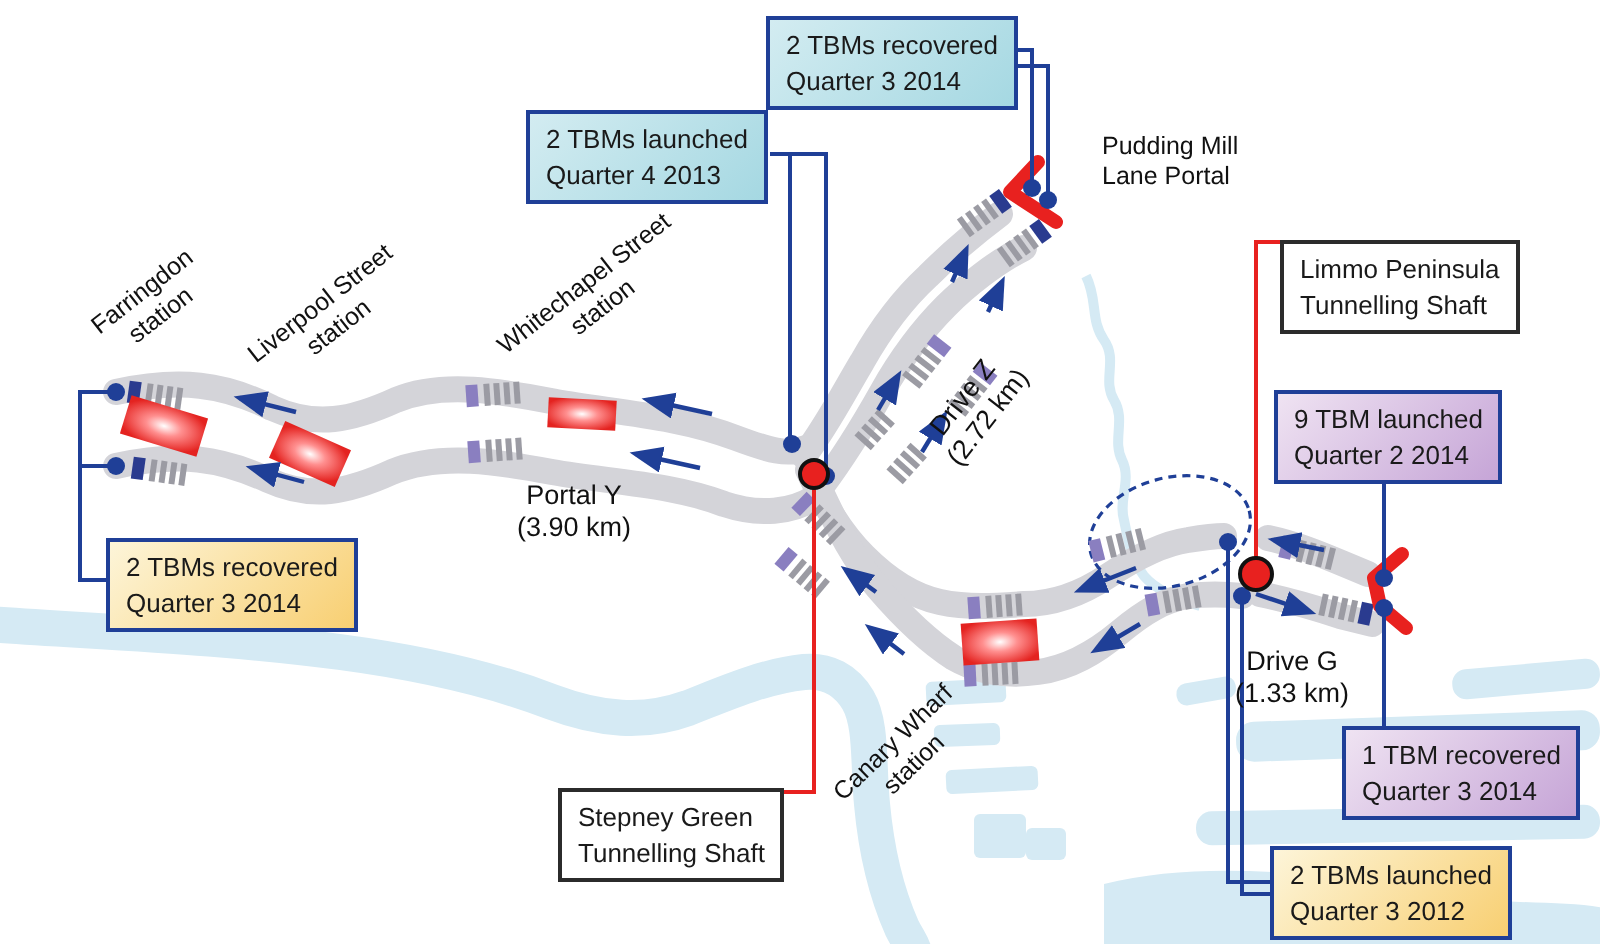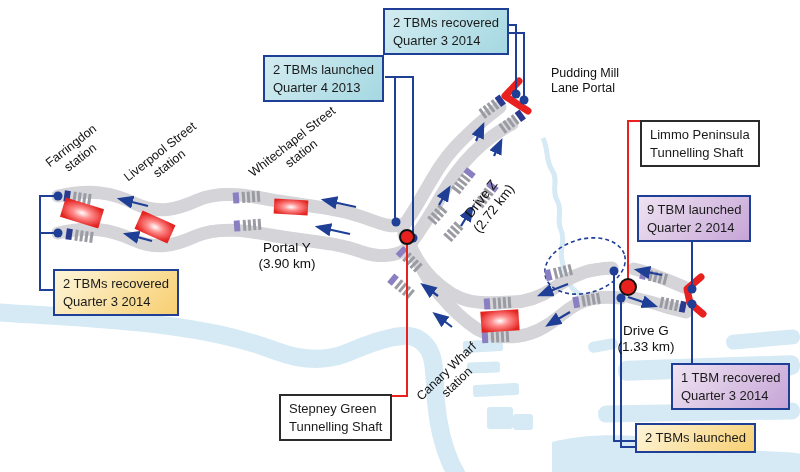--- a/index.html
+++ b/index.html
@@ -280,20 +280,21 @@
 <div class="note-box lav" style="left:637px;top:195px;">
   <span>9 TBM launched</span>
   <span>Quarter 2 2014</span>
 </div>
 <div class="note-box lav" style="left:635px;top:363px;margin-left:36px;">
   <span>1 TBM recovered</span>
   <span>Quarter 3 2014</span>
 </div>
 <div class="note-box yel" style="left:635px;top:423px;">
   <span>2 TBMs launched</span>
+  <span>Quarter 3 2012</span>
 </div>
 <div class="note-box yel" style="left:53px;top:269px;">
   <span>2 TBMs recovered</span>
   <span>Quarter 3 2014</span>
 </div>
 <div class="note-box shaft" style="left:279px;top:377px;">
   <span>Stepney Green</span>
   <span>Tunnelling Shaft</span>
 </div>
 

